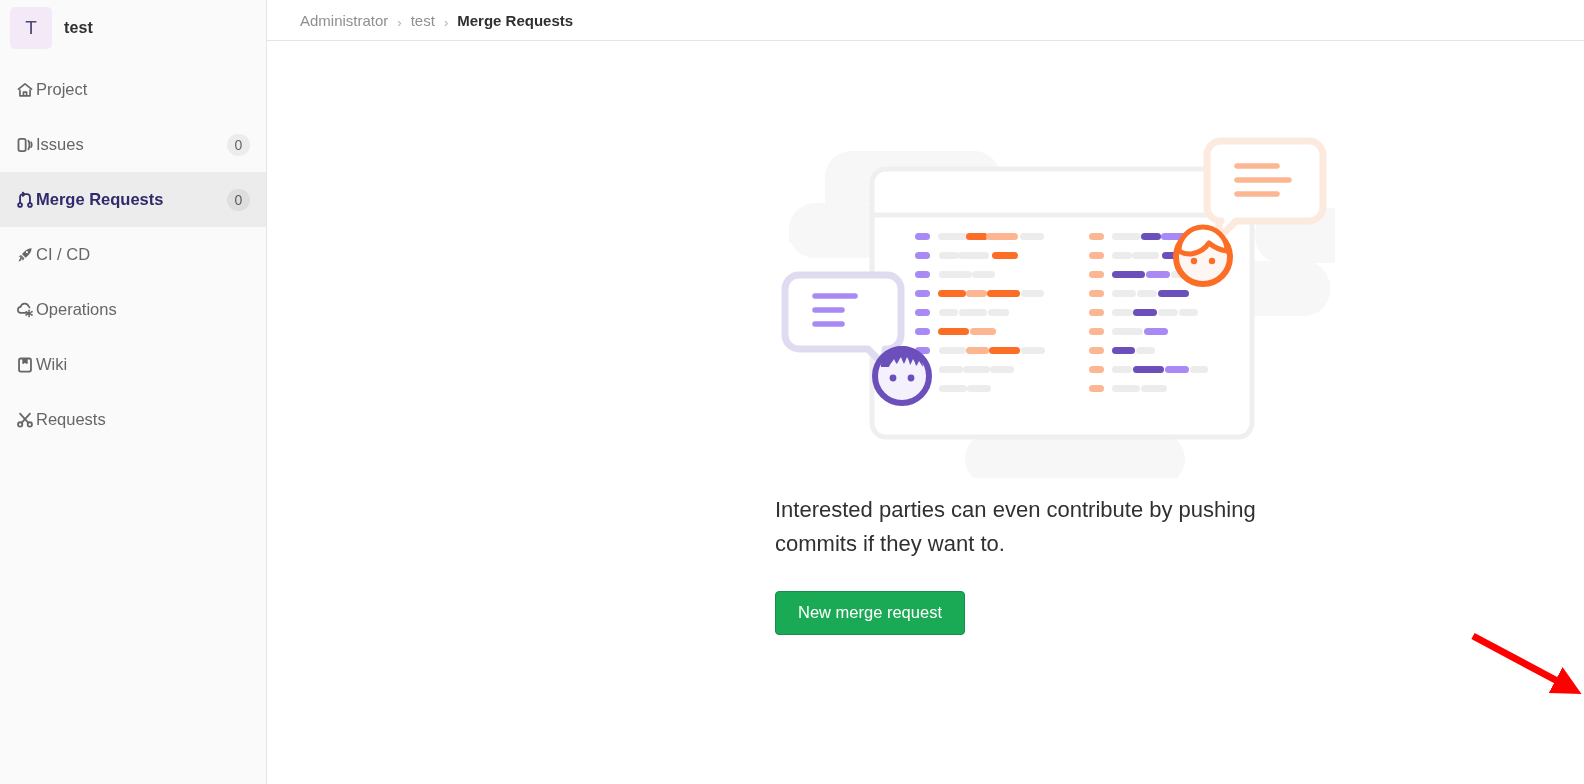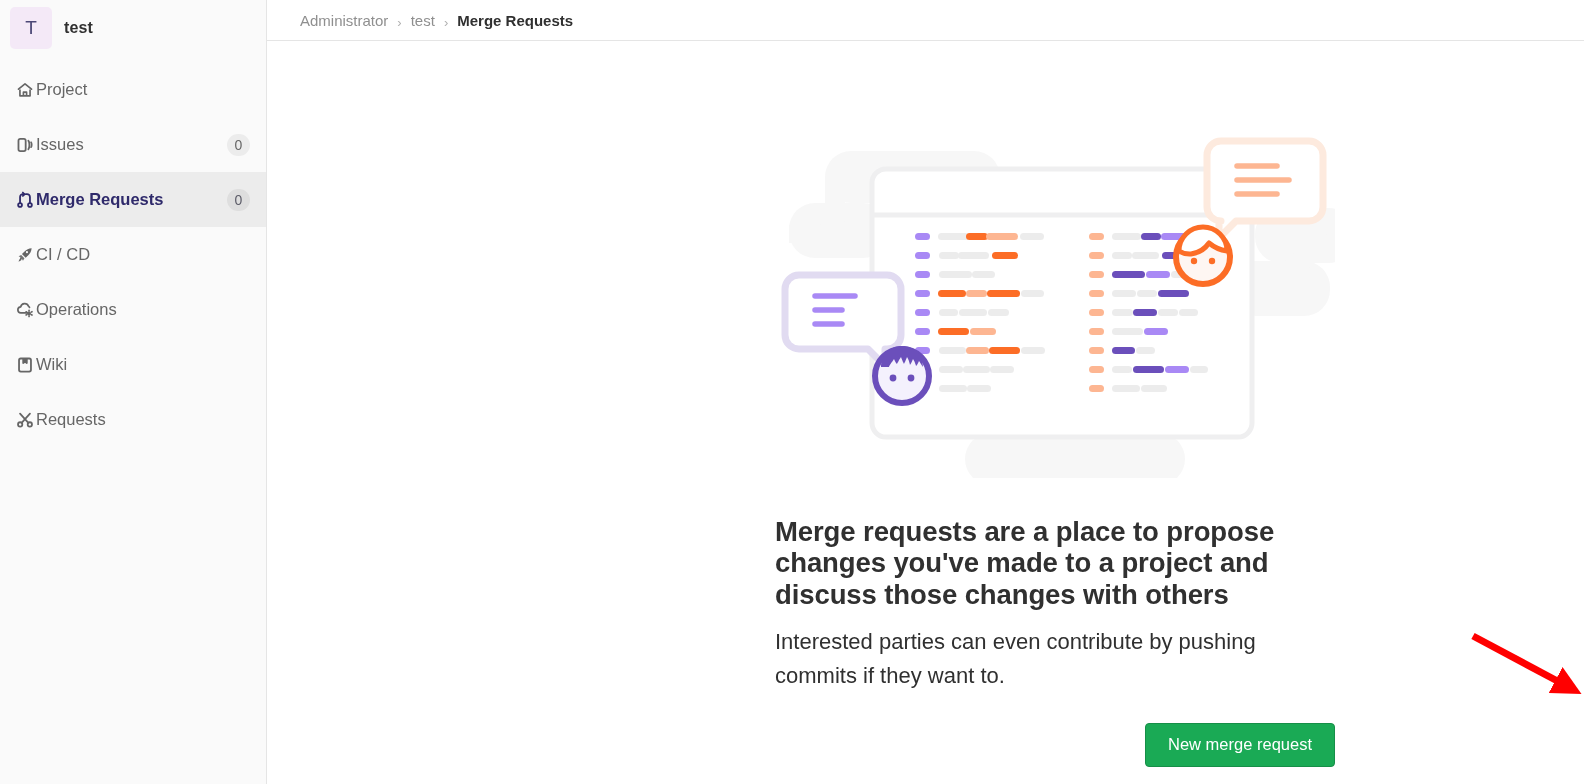--- a/index.html
+++ b/index.html
@@ -189,21 +189,21 @@
     width: 508px;
     margin-top: 15px;
     font-size: 22px;
     line-height: 1.55;
     color: #303030;
   }
 
   .btn-row {
     width: 560px;
     display: flex;
-    justify-content: flex-end;
+    justify-content: flex-start;
     margin-top: 30px;
   }
 
   .btn-primary {
     background: #1aaa55;
     border: 1px solid #168f48;
     color: #ffffff;
     font-size: 16.5px;
     font-family: "Liberation Sans", sans-serif;
     padding: 11px 22px;
@@ -473,21 +473,20 @@
 
           <g>
             <circle cx="127" cy="243" r="27" fill="#f4f1fd" stroke="#6b4fbb" stroke-width="6"></circle>
             <path d="M106 234c0-12 9-21 21-21s21 9 21 21c0 0-2-3-4-6-1 3-3 5-3 5s-1-4-3-7c-1 3-3 6-3 6s-1-5-3-8c-1 3-3 7-3 7s-2-4-3-7c-2 3-4 7-4 7s-2-2-3-5c-2 3-5 7-5 8z" fill="#6b4fbb"></path>
             <circle cx="118" cy="245" r="3.4" fill="#6b4fbb"></circle>
             <circle cx="136" cy="245" r="3.4" fill="#6b4fbb"></circle>
           </g>
         </svg>
       </div>
 
-      <h2 class="empty-title">Merge requests are a place to propose changes you've made to a project and discuss those changes with others</h2>
 
       <p class="empty-desc">Interested parties can even contribute by pushing commits if they want to.</p>
 
       <div class="btn-row">
         <button class="btn-primary">New merge request</button>
       </div>
     </section>
 
     <svg class="annotation-arrow" viewBox="0 0 130 70">
       <defs>

